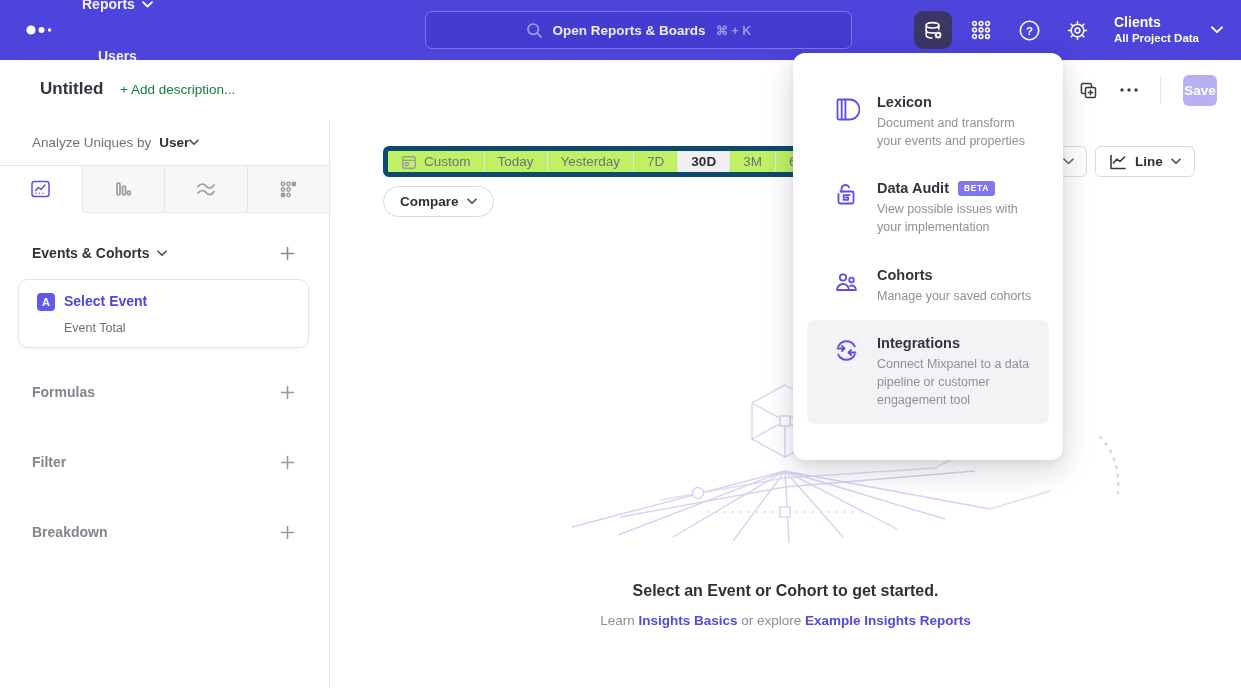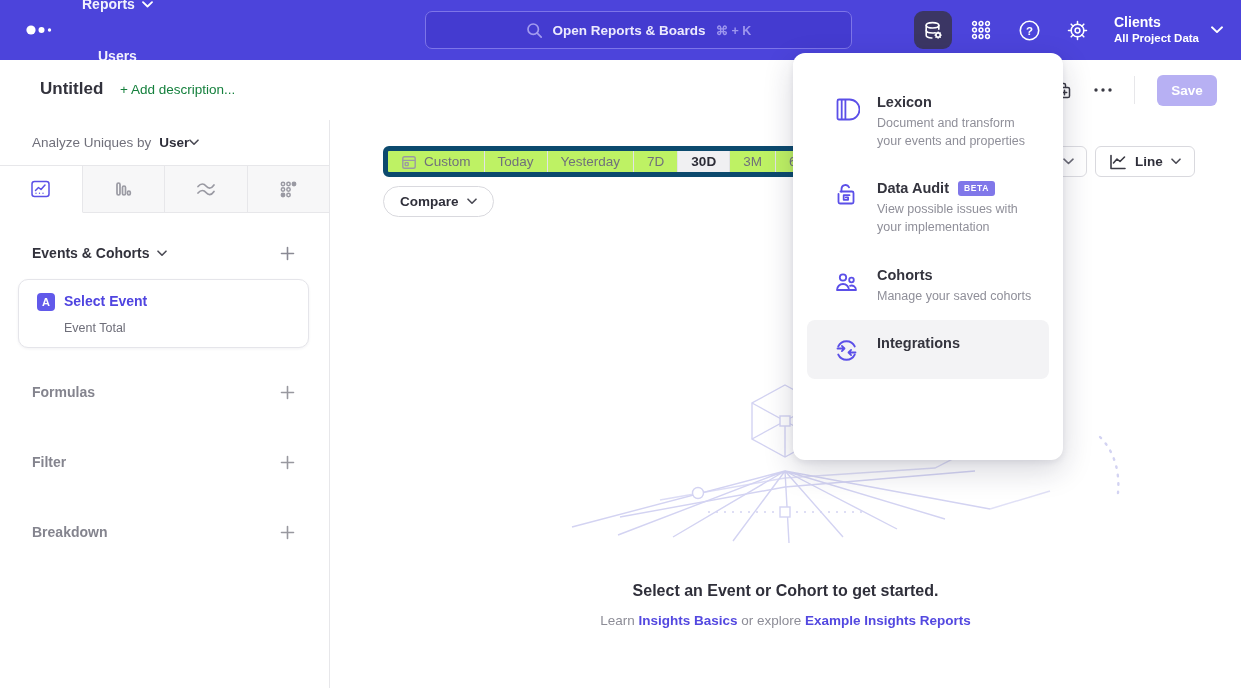--- a/index.html
+++ b/index.html
@@ -26,21 +26,21 @@
   .project { margin-left:8px; display:flex; align-items:center; gap:12px; cursor:pointer; }
   .project-name { color:#fff; font-size:14px; font-weight:700; line-height:1.25; }
   .project-scope { color:#fff; font-size:11.5px; font-weight:700; line-height:1.3;text-align:center; }
 
   
   .header { position:absolute; left:0; top:60px; width:1241px; height:60px; background:#fff; }
   .doc-title { position:absolute; left:40px; top:19px; font-size:17px; font-weight:700; color:#32323c; }
   .doc-desc { position:absolute; left:120px; top:22px; font-size:13.5px; color:#15803d; cursor:text; }
   .header-right { position:absolute; right:24px; top:12px; height:36px; display:flex; align-items:center; gap:22px; }
   .hdr-divider { width:1px; height:28px; background:#e7e7ea; }
-  .save-btn { width:60px; height:31px; background:#b7b0f3; color:#fff; border:none; border-radius:6px;
+  .save-btn { width:34px; height:31px; background:#b7b0f3; color:#fff; border:none; border-radius:6px;
     font-size:13.5px; font-weight:700; font-family:inherit; cursor:default; }
 
   
   .sidebar { position:absolute; left:0; top:120px; width:330px; height:568px;
     background:#fff; border-right:1px solid #e7e7ea; }
   .analyze-row { height:45px; display:flex; align-items:center; padding-left:32px; gap:5px;
     font-size:13.5px; color:#70707b; }
   .analyze-val { color:#2f2f3a; font-weight:600; margin-left:3px; display:flex; align-items:center; cursor:pointer; }
   .tabbar { display:flex; height:48px; border-top:1px solid #e7e7ea; }
   .tab { flex:1; display:flex; align-items:center; justify-content:center; background:#f7f7f8;
@@ -430,17 +430,18 @@
     <div class="menu-item hover">
       <svg class="menu-icon" width="27" height="27" viewBox="0 0 27 27" fill="none" stroke="#5b4fe8" stroke-width="1.8" stroke-linecap="round" stroke-linejoin="round">
         <path d="M5.2 9.5a9.2 9.2 0 0 1 16.6 0M21.8 17.5a9.2 9.2 0 0 1-16.6 0"></path>
         <path d="M4.5 11.5h7M11.5 11.5l-2.6-2.6M11.5 11.5l-2.6 2.6"></path>
         <path d="M22.5 15.5h-7M15.5 15.5l2.6-2.6M15.5 15.5l2.6 2.6"></path>
       </svg>
       <div class="menu-text">
         <div class="menu-title-row">
           <span class="menu-title">Integrations</span>
         </div>
+        <div class="menu-desc">Connect Mixpanel to a data pipeline or customer engagement tool</div>
       </div>
     </div>
 
   </div>
 </div>
 
 </body></html>

